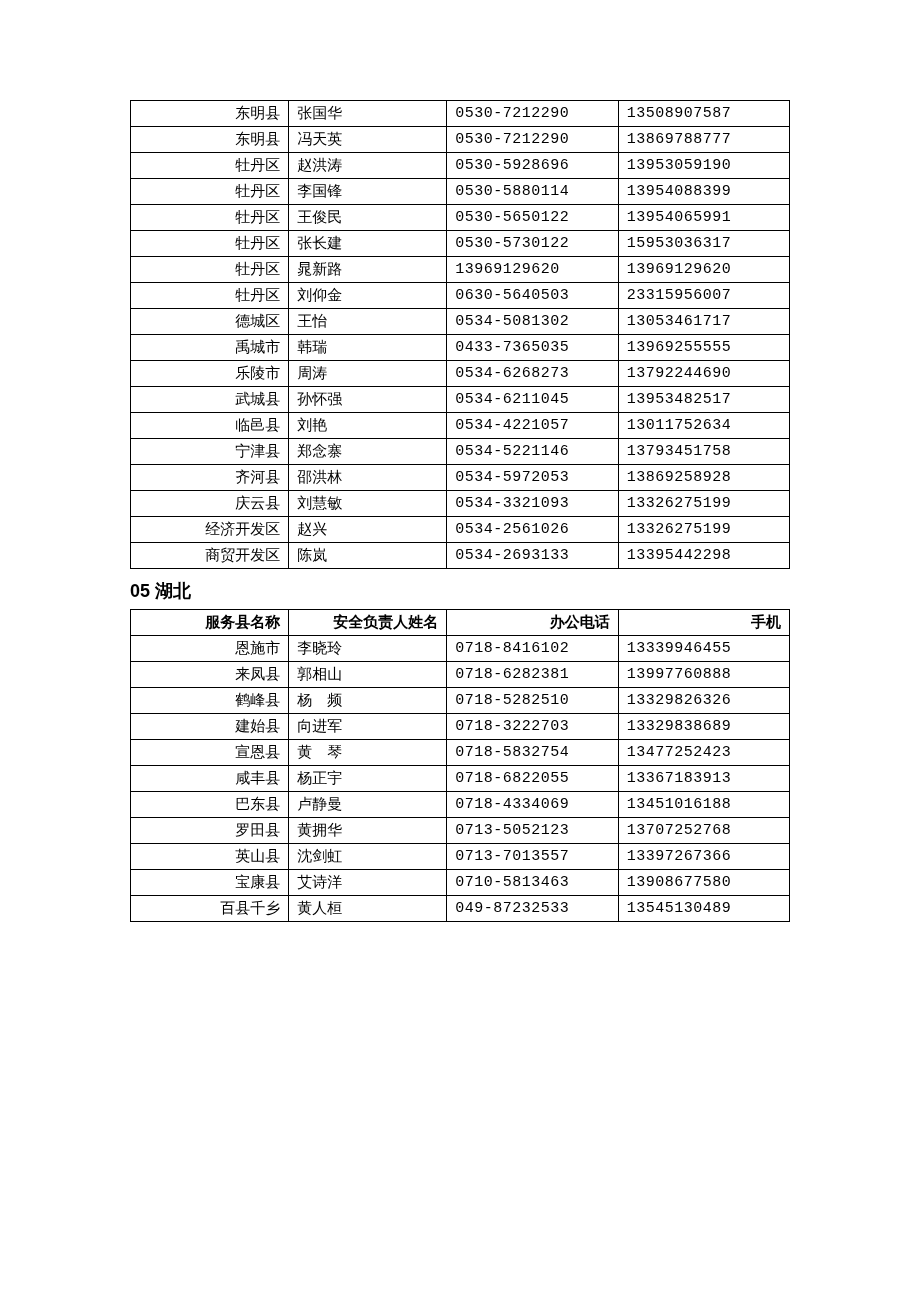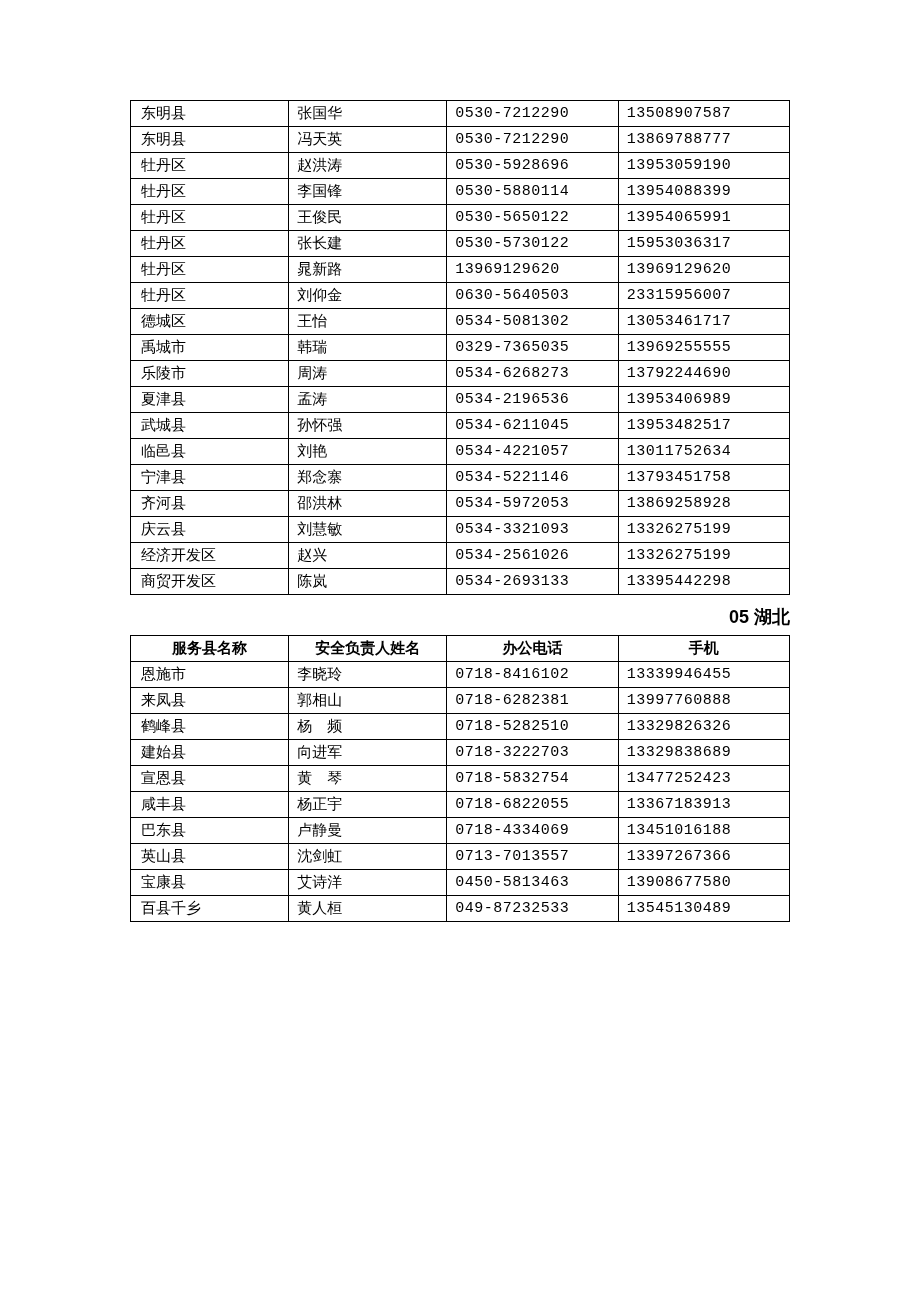--- a/index.html
+++ b/index.html
@@ -24,40 +24,41 @@
       border: 1px solid #000;
       padding: 3px 8px;
       height: 25px;
       text-align: left;
       vertical-align: middle;
       font-weight: normal;
       white-space: nowrap;
       overflow: hidden;
     }
     th {
-      text-align: center;
+      text-align: right;
       font-weight: bold;
     }
     .col-county { width: 24%; }
     .col-name { width: 24%; }
     .col-office { width: 26%; }
     .col-mobile { width: 26%; }
     .section-title {
-      text-align: right;
+      text-align: left;
       font-weight: bold;
       font-size: 18px;
       padding: 10px 0 6px 0;
       font-family: "Microsoft YaHei", "SimHei", sans-serif;
     }
     .num-cell {
       font-family: "Courier New", monospace;
       letter-spacing: 0.5px;
     }
     .county-cell {
       padding-left: 10px;
+      text-align: right;
     }
   </style>
 </head>
 <body>
 
 <table>
   <colgroup>
     <col class="col-county">
       <col class="col-name">
       <col class="col-office">
@@ -114,34 +115,28 @@
       </tr>
       <tr>
         <td class="county-cell">德城区</td>
         <td>王怡</td>
         <td class="num-cell">0534-5081302</td>
         <td class="num-cell">13053461717</td>
       </tr>
       <tr>
         <td class="county-cell">禹城市</td>
         <td>韩瑞</td>
-        <td class="num-cell">0329-7365035</td>
+        <td class="num-cell">0433-7365035</td>
         <td class="num-cell">13969255555</td>
       </tr>
       <tr>
         <td class="county-cell">乐陵市</td>
         <td>周涛</td>
         <td class="num-cell">0534-6268273</td>
         <td class="num-cell">13792244690</td>
-      </tr>
-      <tr>
-        <td class="county-cell">夏津县</td>
-        <td>孟涛</td>
-        <td class="num-cell">0534-2196536</td>
-        <td class="num-cell">13953406989</td>
       </tr>
       <tr>
         <td class="county-cell">武城县</td>
         <td>孙怀强</td>
         <td class="num-cell">0534-6211045</td>
         <td class="num-cell">13953482517</td>
       </tr>
       <tr>
         <td class="county-cell">临邑县</td>
         <td>刘艳</td>
@@ -235,29 +230,35 @@
         <td class="num-cell">0718-6822055</td>
         <td class="num-cell">13367183913</td>
       </tr>
       <tr>
         <td class="county-cell">巴东县</td>
         <td>卢静曼</td>
         <td class="num-cell">0718-4334069</td>
         <td class="num-cell">13451016188</td>
       </tr>
       <tr>
+        <td class="county-cell">罗田县</td>
+        <td>黄拥华</td>
+        <td class="num-cell">0713-5052123</td>
+        <td class="num-cell">13707252768</td>
+      </tr>
+      <tr>
         <td class="county-cell">英山县</td>
         <td>沈剑虹</td>
         <td class="num-cell">0713-7013557</td>
         <td class="num-cell">13397267366</td>
       </tr>
       <tr>
         <td class="county-cell">宝康县</td>
         <td>艾诗洋</td>
-        <td class="num-cell">0450-5813463</td>
+        <td class="num-cell">0710-5813463</td>
         <td class="num-cell">13908677580</td>
       </tr>
       <tr>
         <td class="county-cell">百县千乡</td>
         <td>黄人桓</td>
         <td class="num-cell">049-87232533</td>
         <td class="num-cell">13545130489</td>
       </tr>
     </tbody>
 </table>

